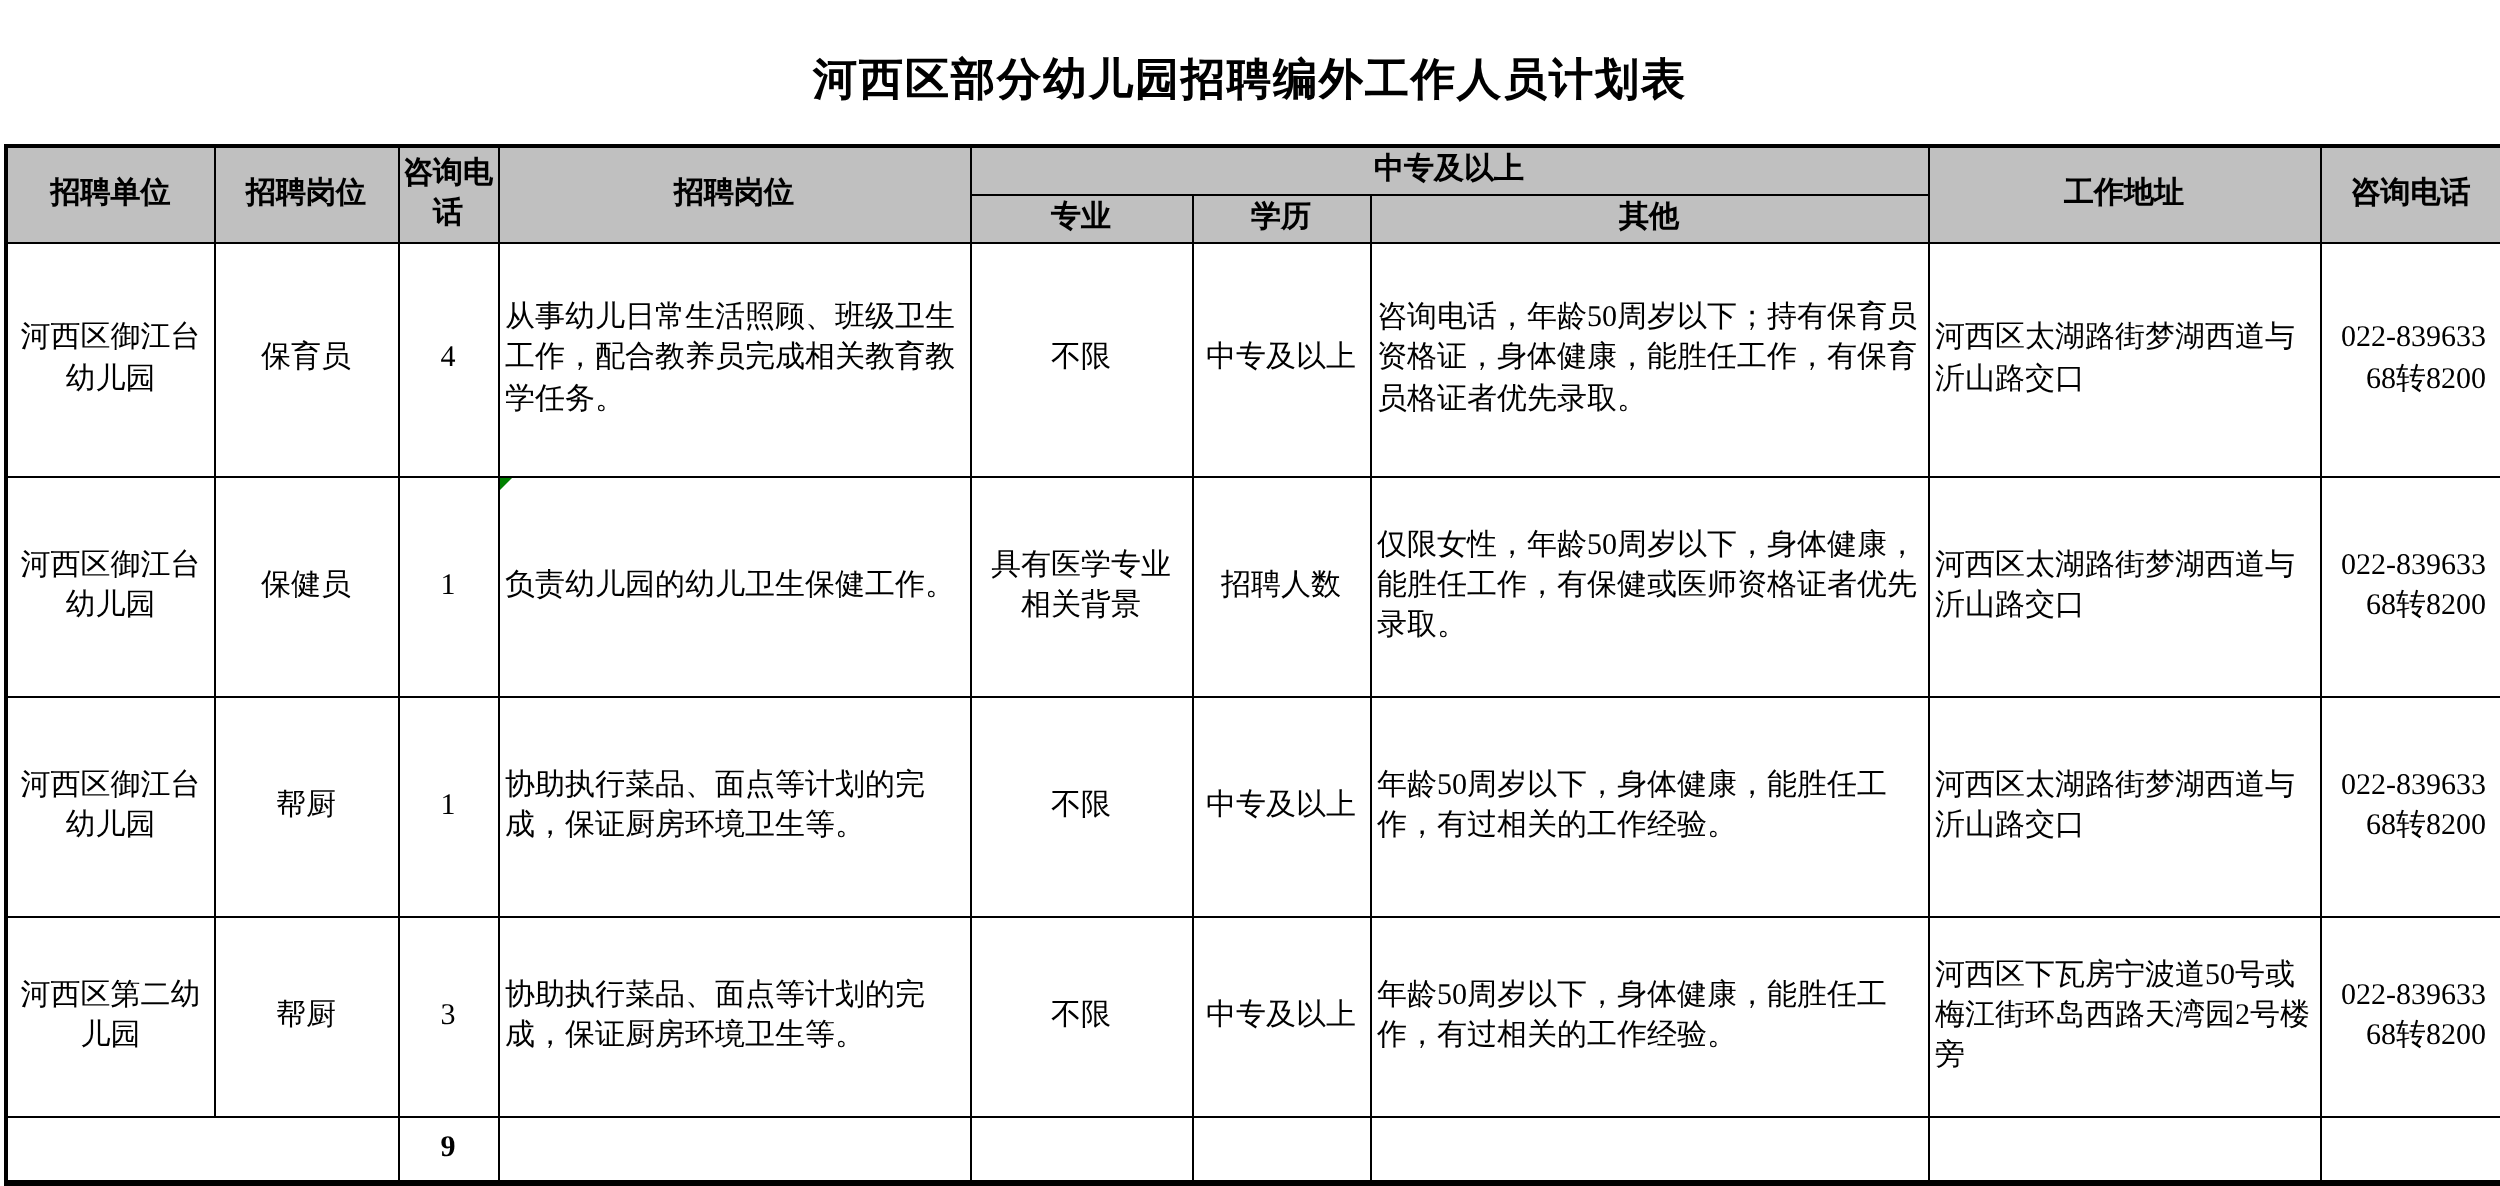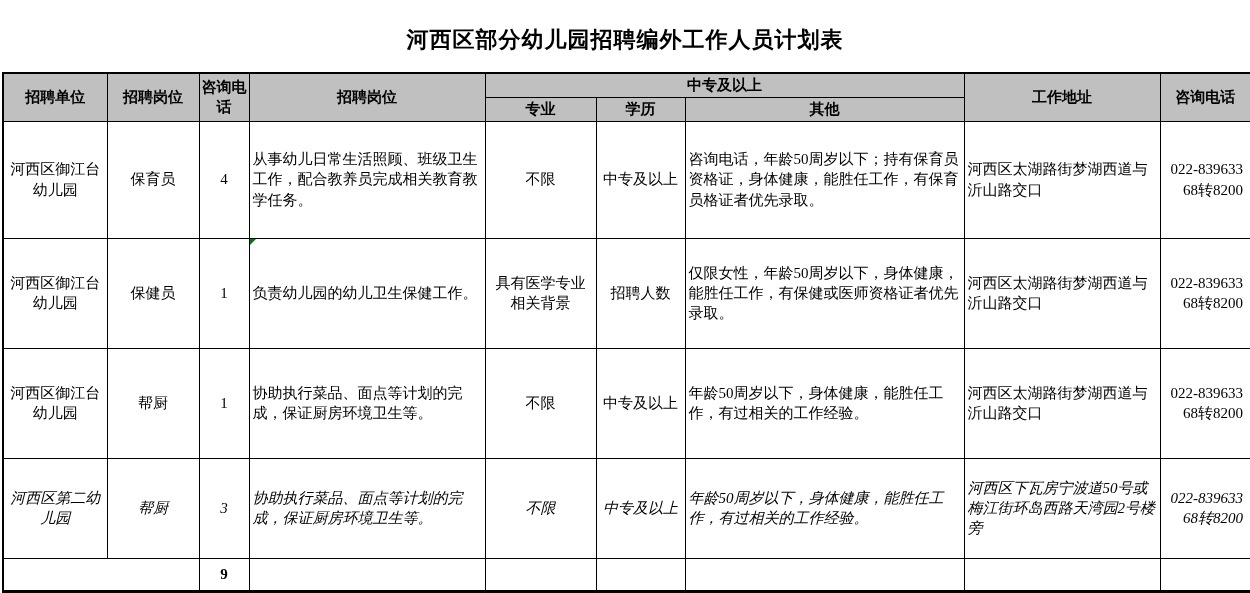--- a/index.html
+++ b/index.html
@@ -44,21 +44,21 @@
     background: var(--header-bg, #C0C0C0);
     font-weight: bold;
     font-size: 16px;
     text-align: center;
     padding: 0 2px;
   }
   tr.head-row { height: 24px; }
   tr.data-row-1 { height: 117px; }
   tr.data-row-2 { height: 110px; }
   tr.data-row-3 { height: 110px; }
-  tr.data-row-4 { height: 100px; font-style: italic; }
+  tr.data-row-4 { height: 100px; }
   tr.total-row  { height: 33px; }
   td.center { text-align: center; padding: 0 4px; }
   td.left   { text-align: left; padding: 1px 3px; }
   td.phone  { text-align: right; padding: 0 7px; word-break: break-all; }
   td.total-num { text-align: center; font-weight: bold; }
   td.rel { position: relative; }
   .corner-triangle {
     position: absolute;
     top: 0; left: 0;
     width: 0; height: 0;

